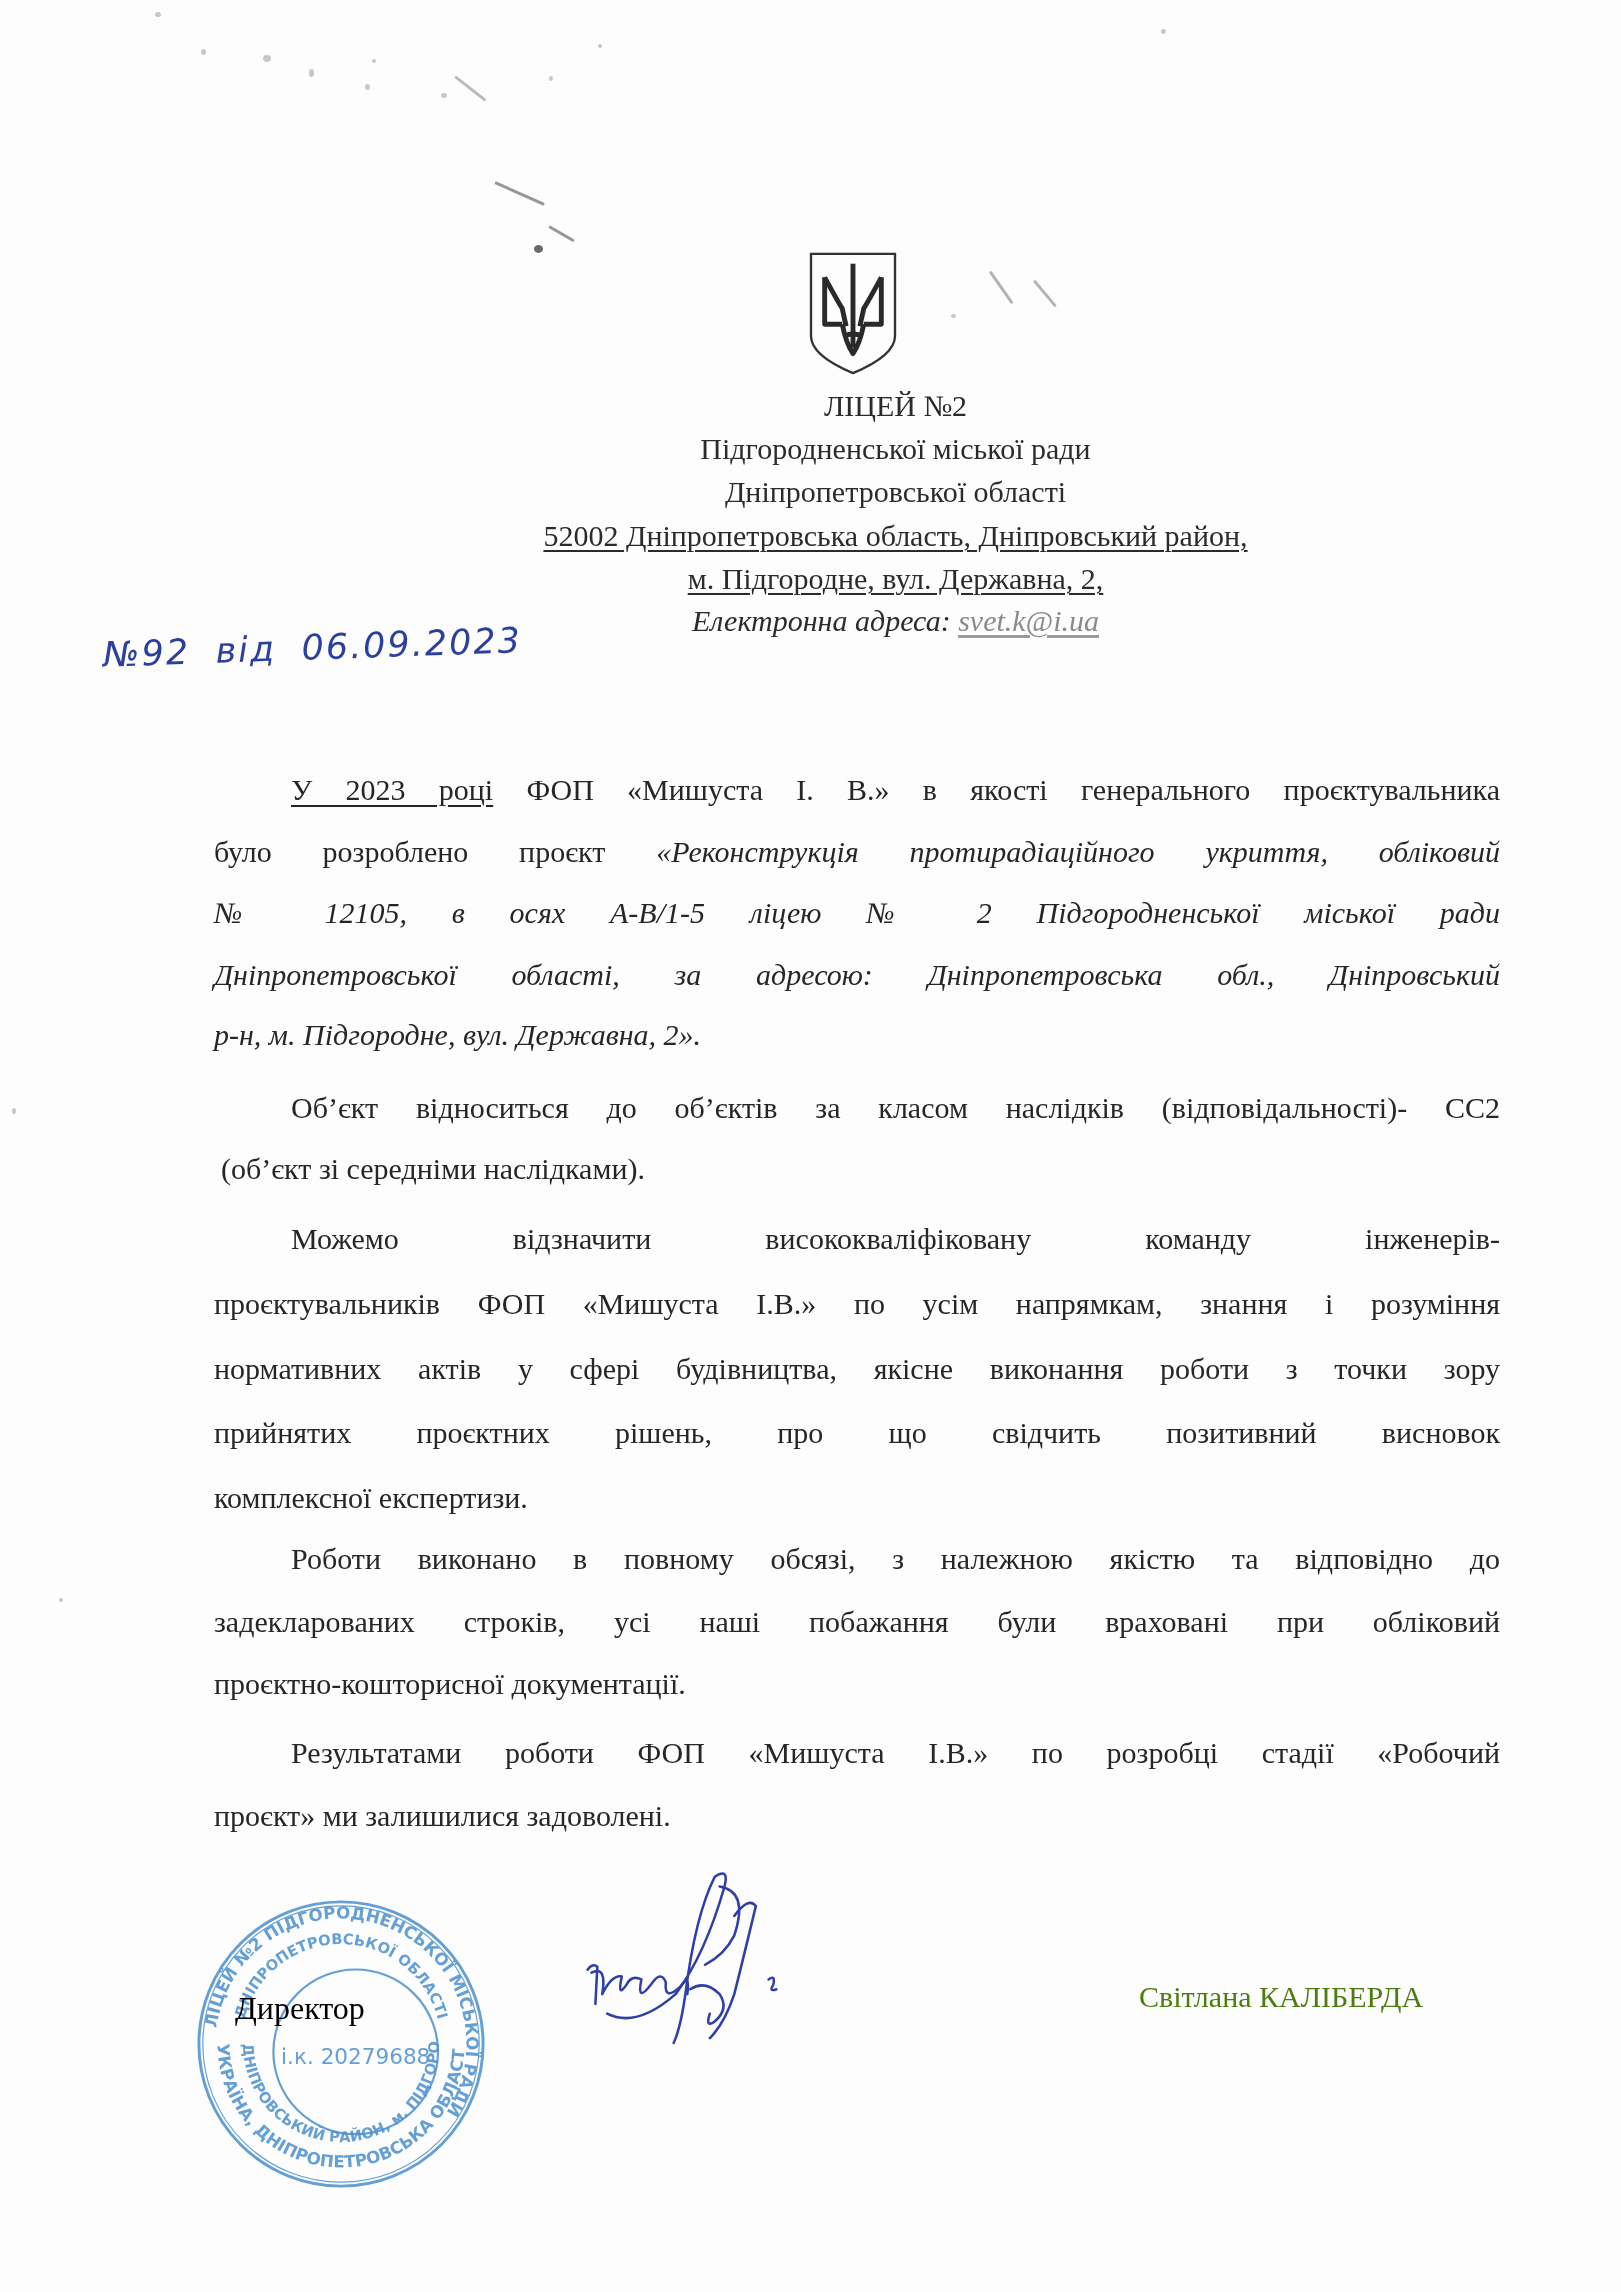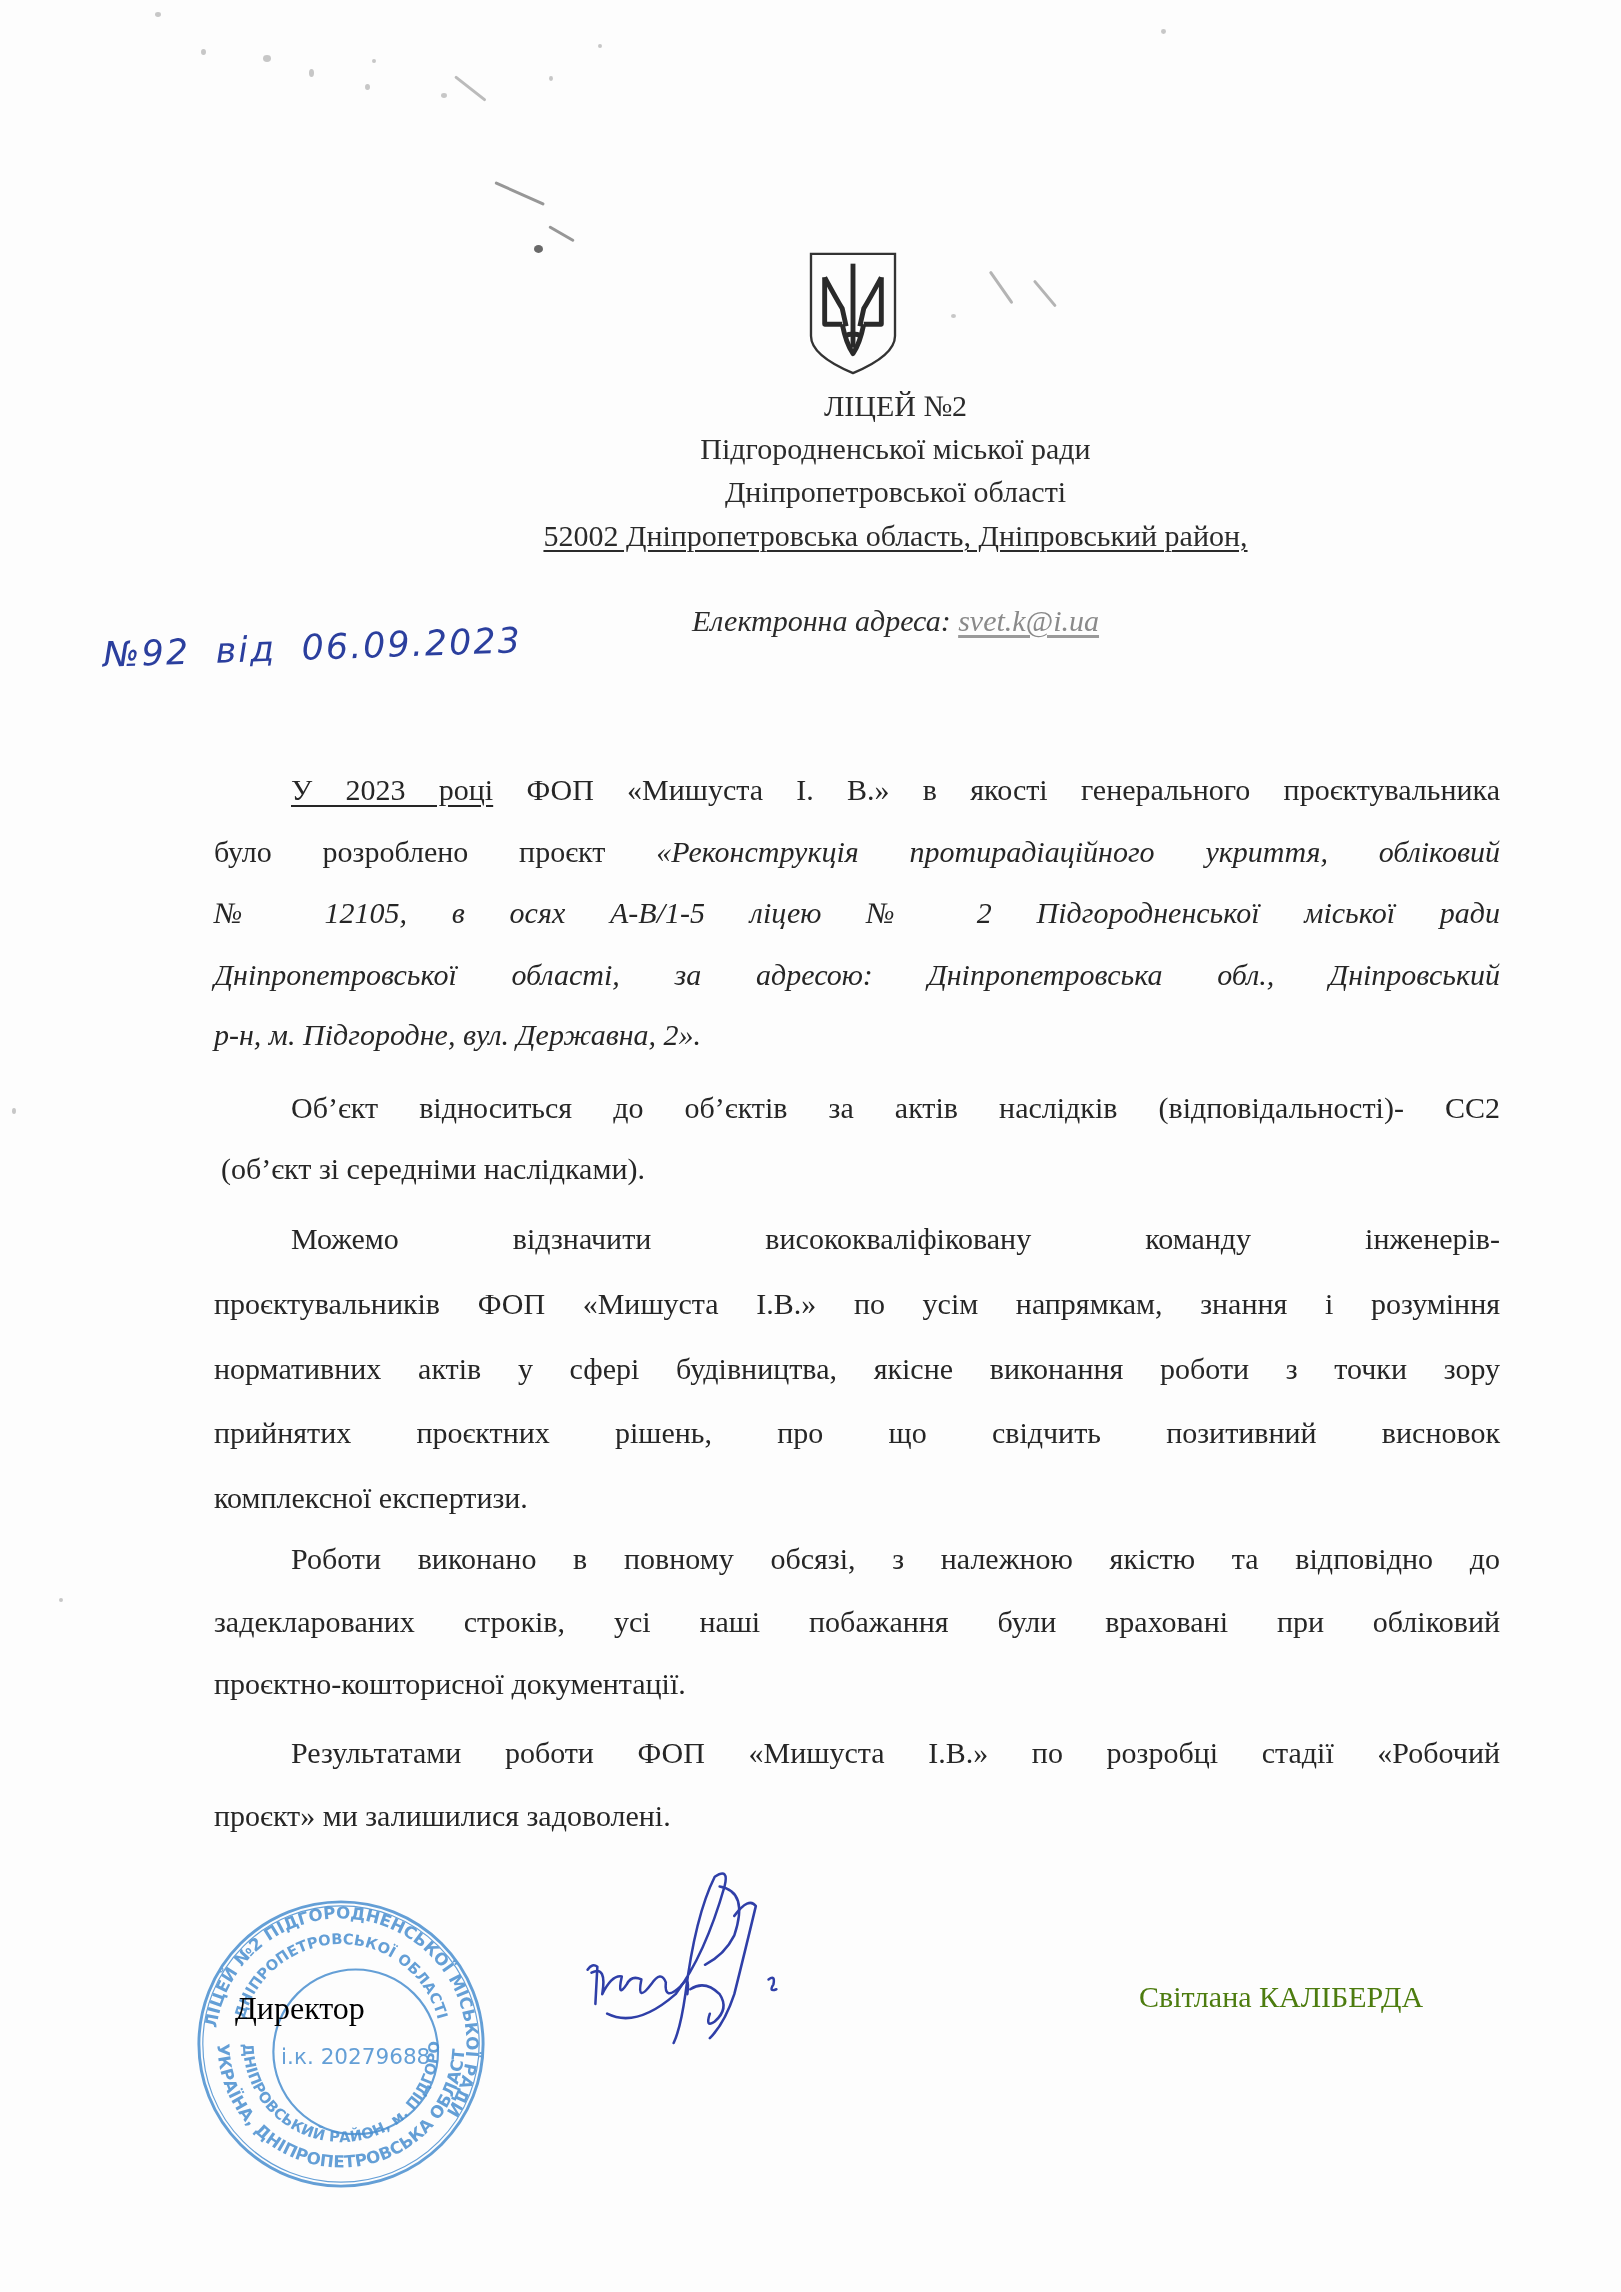--- a/index.html
+++ b/index.html
@@ -70,41 +70,42 @@
       <path d="M76 28 Q64 50 58 60 L54 78"></path>
       <path d="M36 76 Q40 96 47 106 Q54 96 58 76"></path>
       <path d="M38 88 Q47 84 56 88"></path>
     </g>
   </svg>
 
   <div class="hdr" style="top:384px;"><span class="hdr-shift">ЛІЦЕЙ №2</span></div>
   <div class="hdr" style="top:427px;"><span class="hdr-shift">Підгородненської міської ради</span></div>
   <div class="hdr" style="top:470px;"><span class="hdr-shift">Дніпропетровської області</span></div>
   <div class="hdr" style="top:514px;"><span class="hdr-shift u">52002 Дніпропетровська область, Дніпровський район,</span></div>
+  <div class="hdr" style="top:557px;"><span class="hdr-shift u">м. Підгородне, вул. Державна, 2,</span></div>
   <div class="hdr" style="top:599px;font-style:italic;">
     <span class="hdr-shift">
       <span>Електронна адреса:</span>
       <span class="email">svet.k@i.ua</span>
     </span>
   </div>
 
   <div class="ref">
     <span>№92</span><span>від</span><span>06.09.2023</span>
   </div>
 
   <div>
     <div class="line indent" style="top:770px;"><span class="ul">У 2023 році</span><span> ФОП «Мишуста І. В.» в якості генерального проєктувальника</span></div>
     <div class="line" style="top:832px;"><span>було розроблено проєкт </span><span class="it">«Реконструкція протирадіаційного укриття, обліковий</span></div>
     <div class="line it" style="top:893px;">№ 12105, в осях А-В/1-5 ліцею № 2 Підгородненської міської ради</div>
     <div class="line it" style="top:955px;">Дніпропетровської області, за адресою: Дніпропетровська обл., Дніпровський</div>
     <div class="line it last" style="top:1015px;">р-н, м. Підгородне, вул. Державна, 2».</div>
   </div>
 
   <div>
-    <div class="line indent" style="top:1088px;">Об’єкт відноситься до об’єктів за актів наслідків (відповідальності)- СС2</div>
+    <div class="line indent" style="top:1088px;">Об’єкт відноситься до об’єктів за класом наслідків (відповідальності)- СС2</div>
     <div class="line last" style="top:1149px;margin-left:7px;">(об’єкт зі середніми наслідками).</div>
   </div>
 
   <div>
     <div class="line indent" style="top:1219px;">Можемо відзначити висококваліфіковану команду інженерів-</div>
     <div class="line" style="top:1284px;">проєктувальників ФОП «Мишуста І.В.» по усім напрямкам, знання і розуміння</div>
     <div class="line" style="top:1349px;">нормативних актів у сфері будівництва, якісне виконання роботи з точки зору</div>
     <div class="line" style="top:1413px;">прийнятих проєктних рішень, про що свідчить позитивний висновок</div>
     <div class="line last" style="top:1478px;">комплексної експертизи.</div>
   </div>

